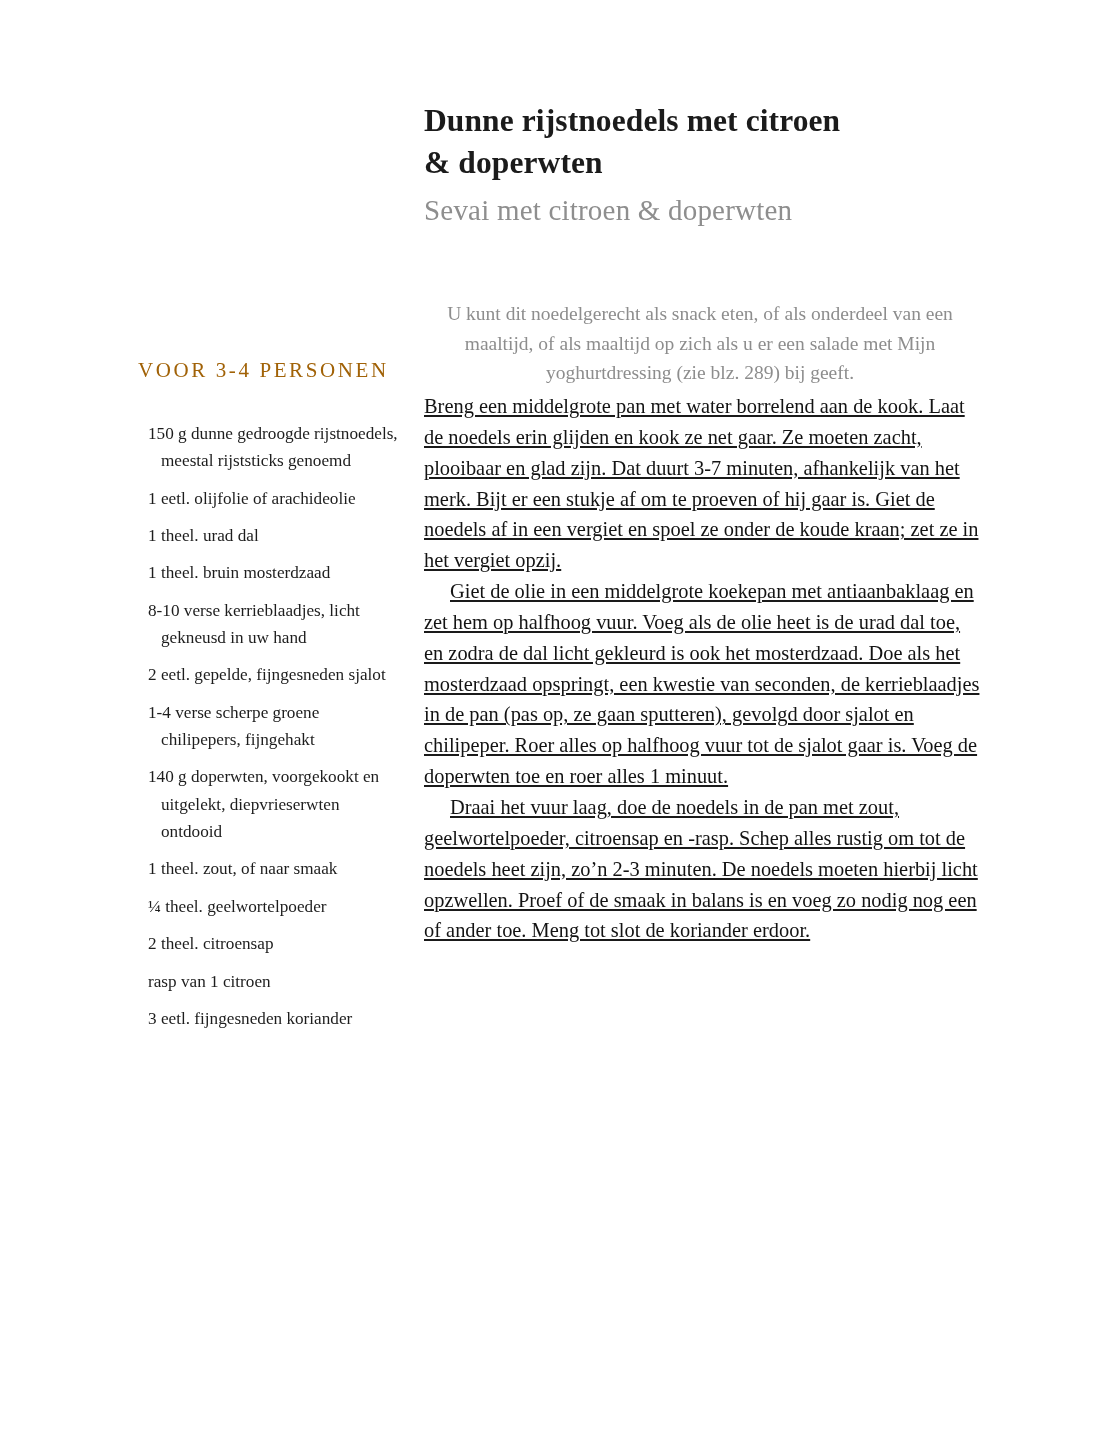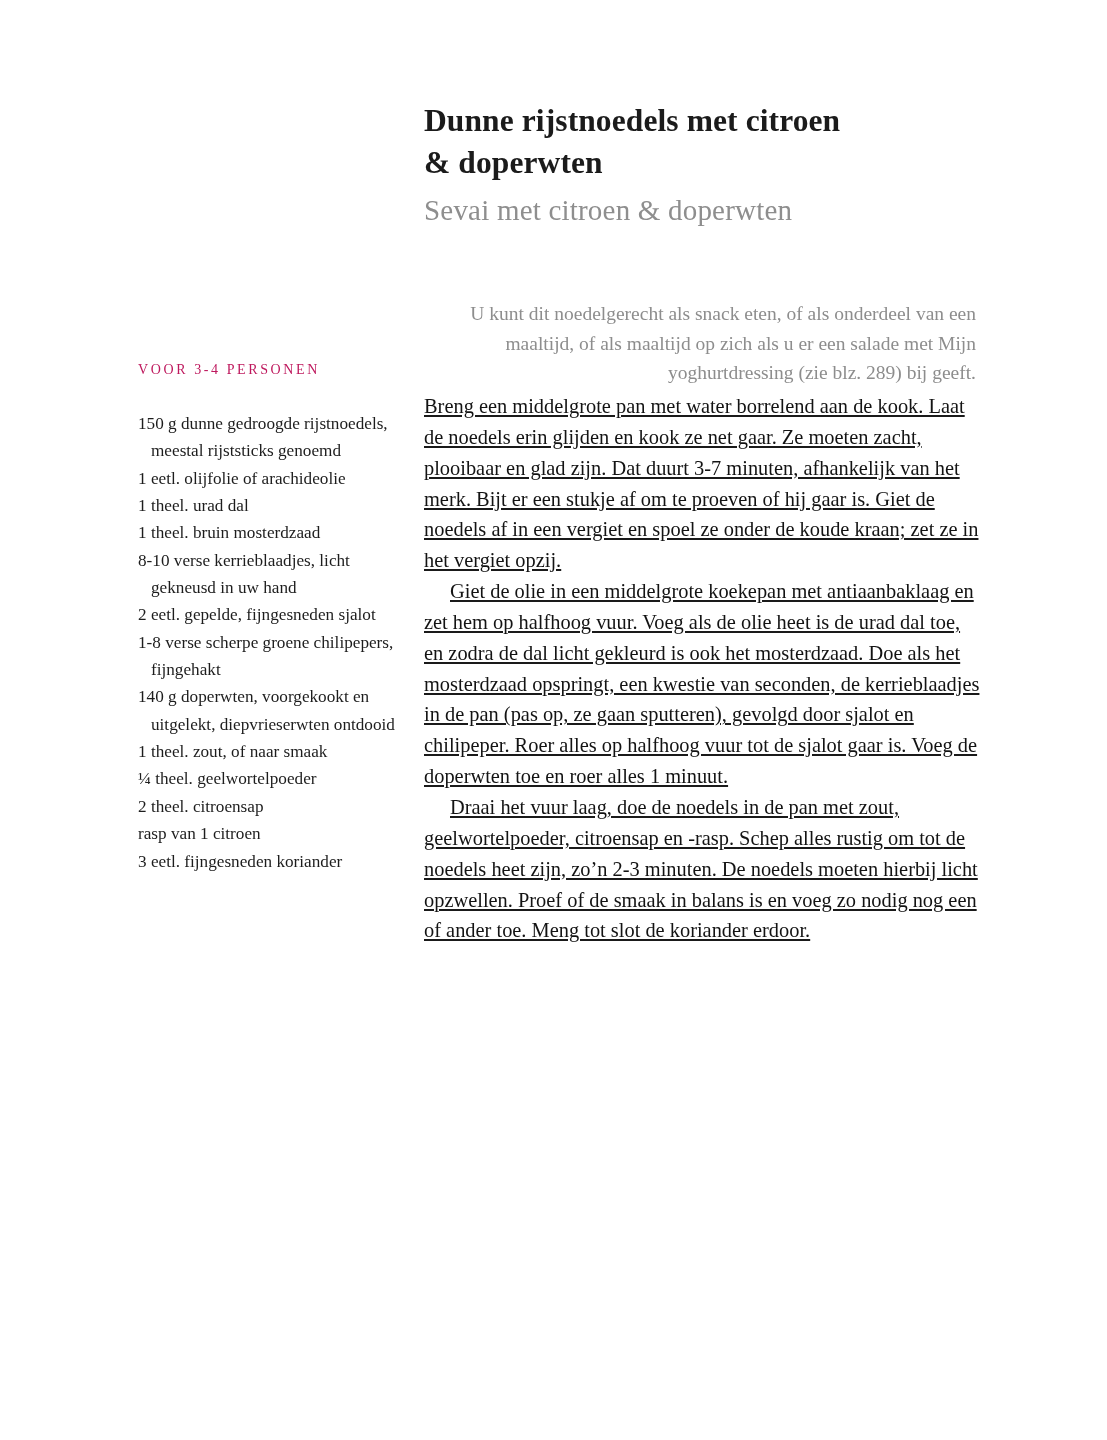--- a/index.html
+++ b/index.html
@@ -46,50 +46,50 @@
   
   .intro {
     position: absolute;
     left: 424px;
     top: 299px;
     width: 552px;
     font-size: 19.5px;
     line-height: 29.6px;
     color: #8d8d8d;
     margin: 0;
-    text-align: right;
+    text-align: center;
   }
 
   
   .servings {
     position: absolute;
     left: 138px;
     top: 360px;
-    font-size: 14px;
+    font-size: 21px;
     line-height: 20px;
     letter-spacing: 2.6px;
-    color: #be185d;
+    color: #a16207;
     white-space: nowrap;
   }
   .ingredients {
     position: absolute;
     left: 138px;
     top: 410px;
     width: 272px;
     list-style: none;
     margin: 0;
     padding: 0;
   }
   .ingredients li {
     font-size: 17.2px;
     line-height: 27.35px;
     color: #1d1d1d;
     padding-left: 13px;
     text-indent: -13px;
-    margin: 0;
+    margin: 10px;
   }
 
   
   .body-col {
     position: absolute;
     left: 424px;
     top: 391px;
     width: 556px;
     text-decoration: underline;
   }
@@ -136,21 +136,21 @@
 
   <div class="servings">VOOR 3-4 PERSONEN</div>
 
   <ul class="ingredients">
     <li>150 g dunne gedroogde rijstnoedels, meestal rijststicks genoemd</li>
     <li>1 eetl. olijfolie of arachideolie</li>
     <li>1 theel. urad dal</li>
     <li>1 theel. bruin mosterdzaad</li>
     <li>8-10 verse kerrieblaadjes, licht gekneusd in uw hand</li>
     <li>2 eetl. gepelde, fijngesneden sjalot</li>
-    <li>1-8 verse scherpe groene chilipepers, fijngehakt</li>
+    <li>1-4 verse scherpe groene chilipepers, fijngehakt</li>
     <li>140 g doperwten, voorgekookt en uitgelekt, diepvrieserwten ontdooid</li>
     <li>1 theel. zout, of naar smaak</li>
     <li>¼ theel. geelwortelpoeder</li>
     <li>2 theel. citroensap</li>
     <li>rasp van 1 citroen</li>
     <li>3 eetl. fijngesneden koriander</li>
   </ul>
 
   <div class="body-col">
     <p>Breng een middelgrote pan met water borrelend aan de kook. Laat de noedels erin glijden en kook ze net gaar. Ze moeten zacht, plooibaar en glad zijn. Dat duurt 3-7 minuten, afhankelijk van het merk. Bijt er een stukje af om te proeven of hij gaar is. Giet de noedels af in een vergiet en spoel ze onder de koude kraan; zet ze in het vergiet opzij.</p>

